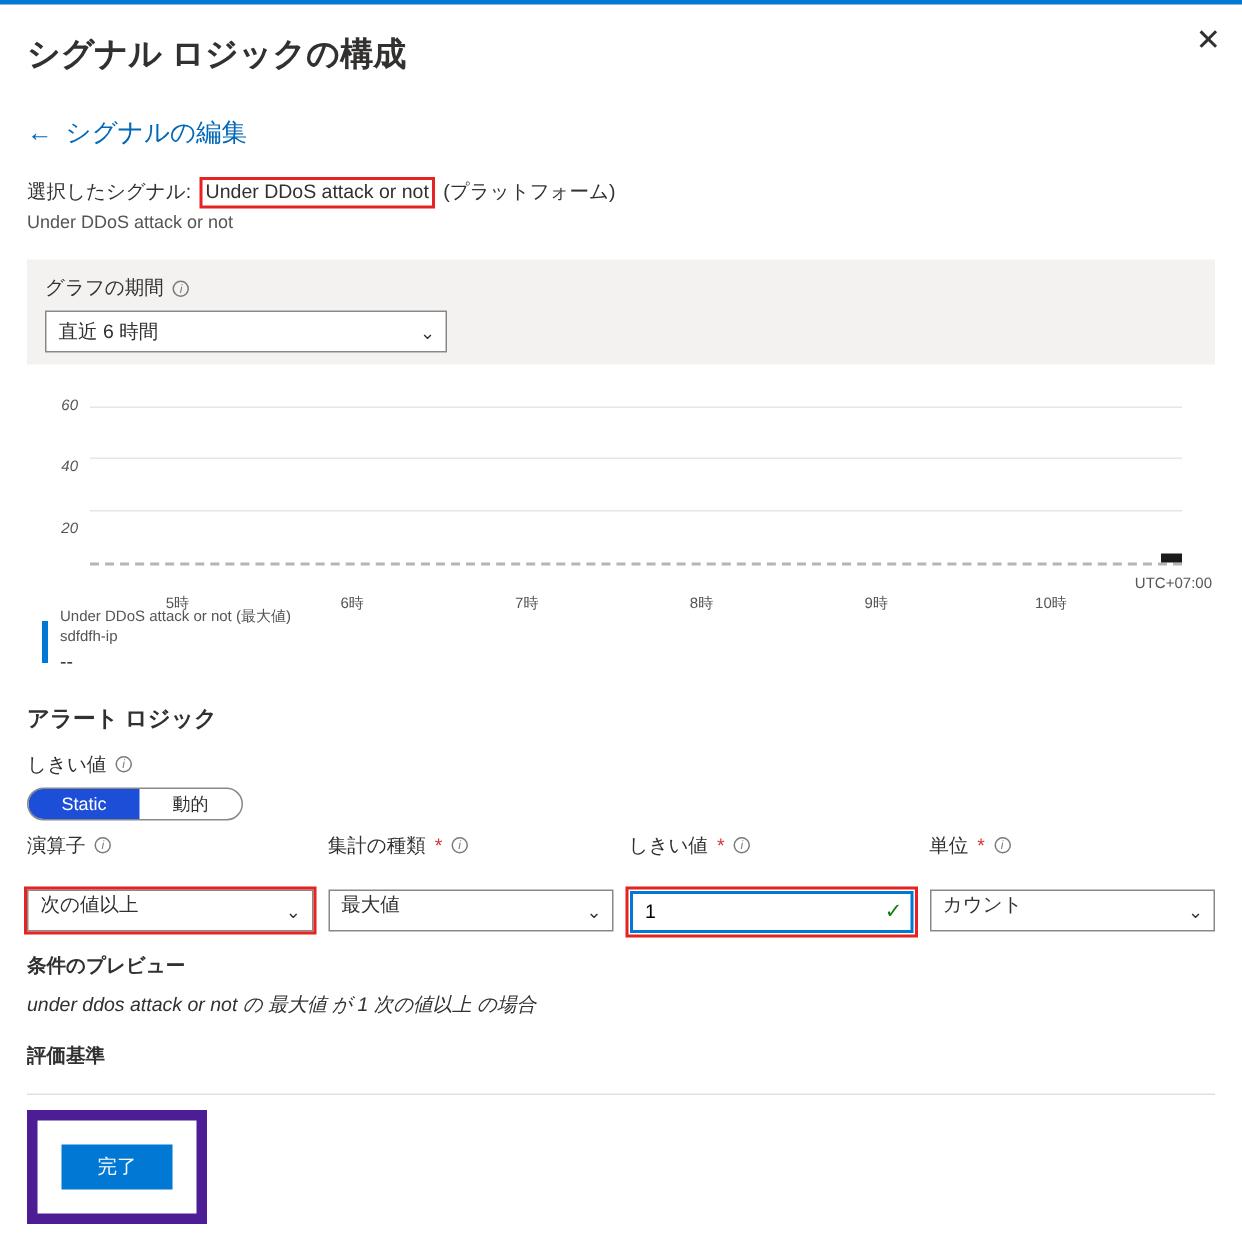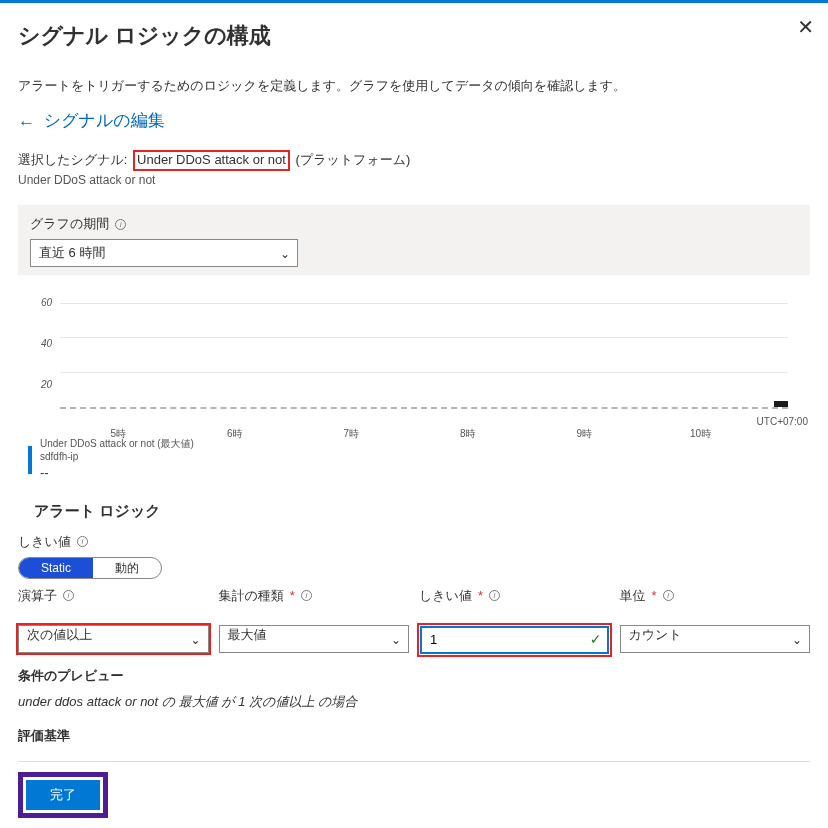--- a/index.html
+++ b/index.html
@@ -31,21 +31,21 @@
   .bar { position: absolute; right: 0; bottom: 0; width: 14px; height: 6px; background: #1b1b1b; }
   .x-axis { position: absolute; left: 42px; right: 22px; bottom: 4px; font-size: 10px; color: #555; }
   .x-tick { position: absolute; transform: translateX(-50%); }
   .tz { position: absolute; right: 2px; bottom: 4px; font-size: 10px; color: #555; }
 
   .legend { padding: 6px 6px 2px 10px; font-size: 10px; color: #555; display: flex; align-items: center; gap: 8px; margin-bottom: 18px; }
   .swatch { width: 4px; height: 28px; background: #0078d4; margin-top: 1px; }
   .legend-main { line-height: 1.3; }
   .legend-val { color: #323130; font-size: 13px; margin-top: 2px; }
 
-  .h2 { font-size: 15px; font-weight: 600; margin: 4px 0 12px 16px; }
+  .h2 { font-size: 15px; font-weight: 600; margin: 4px 0 12px 0; }
   .h3 { font-size: 13px; font-weight: 600; margin: 8px 0 8px 0; }
   .label-row { font-size: 13px; margin-bottom: 6px; display: flex; align-items: center; gap: 6px; }
 
   .pill { display: inline-flex; border: 1px solid #8a8886; border-radius: 13px; overflow: hidden; height: 22px; }
   .pill-seg { padding: 0 22px; font-size: 12px; line-height: 20px; cursor: pointer; color: #323130; }
   .pill-seg.active { background: #1d4ed8; color: #fff; }
 
   .fields { display: flex; gap: 10px; margin-top: 8px; margin-bottom: 12px; }
   .field { flex: 1; min-width: 0; }
   .field-label { font-size: 13px; margin-bottom: 20px; display: flex; align-items: center; gap: 6px; }
@@ -53,33 +53,32 @@
   .field-select, .field-input { width: 100%; height: 28px; border: 1px solid #8a8886; padding: 0 26px 0 8px; background: #fff; font-size: 13px; position: relative; cursor: pointer; }
   .hl-red { outline: 2px solid #e62323; outline-offset: 0; }
   .hl-blue .field-input { border: 2px solid #0078d4; }
   .hl-blue { outline: 2px solid #e62323; outline-offset: 0; padding: 1px; }
   .check-ok { position: absolute; right: 8px; top: 6px; color: #107c10; font-size: 14px; pointer-events: none; }
 
   .preview { font-size: 13px; margin-bottom: 6px; font-style: italic; color: #323130; }
 
   .footer { border-top: 1px solid #e1dfdd; padding: 10px 0 10px 0; margin-top: 16px; }
   .btn-primary { background: #0078d4; color: #fff; border: none; height: 30px; padding: 0 24px; font-size: 13px; cursor: pointer; }
-  .btn-wrap { border: 5px solid #4c1d95; display: inline-block; padding: 3px; }
+  .btn-wrap { border: 7px solid #4c1d95; display: inline-block; padding: 16px; }
 
   .field-input input { border: none; outline: none; width: 100%; height: 100%; font-size: 13px; padding: 0; background: transparent; }
 </style>
 </head>
 <body>
 
 <div class="topbar"></div>
 <div class="blade">
   <span class="close-btn">✕</span>
 
   <h1>シグナル ロジックの構成</h1>
-  <div class="desc">アラートをトリガーするためのロジックを定義します。グラフを使用してデータの傾向を確認します。</div>
 
   <span class="link">
     <span class="arrow">←</span>
     <span>シグナルの編集</span>
   </span>
 
   <div class="sig-row">
     <span>選択したシグナル:</span>
     <span class="sig-box">Under DDoS attack or not</span>
     <span>(プラットフォーム)</span>

